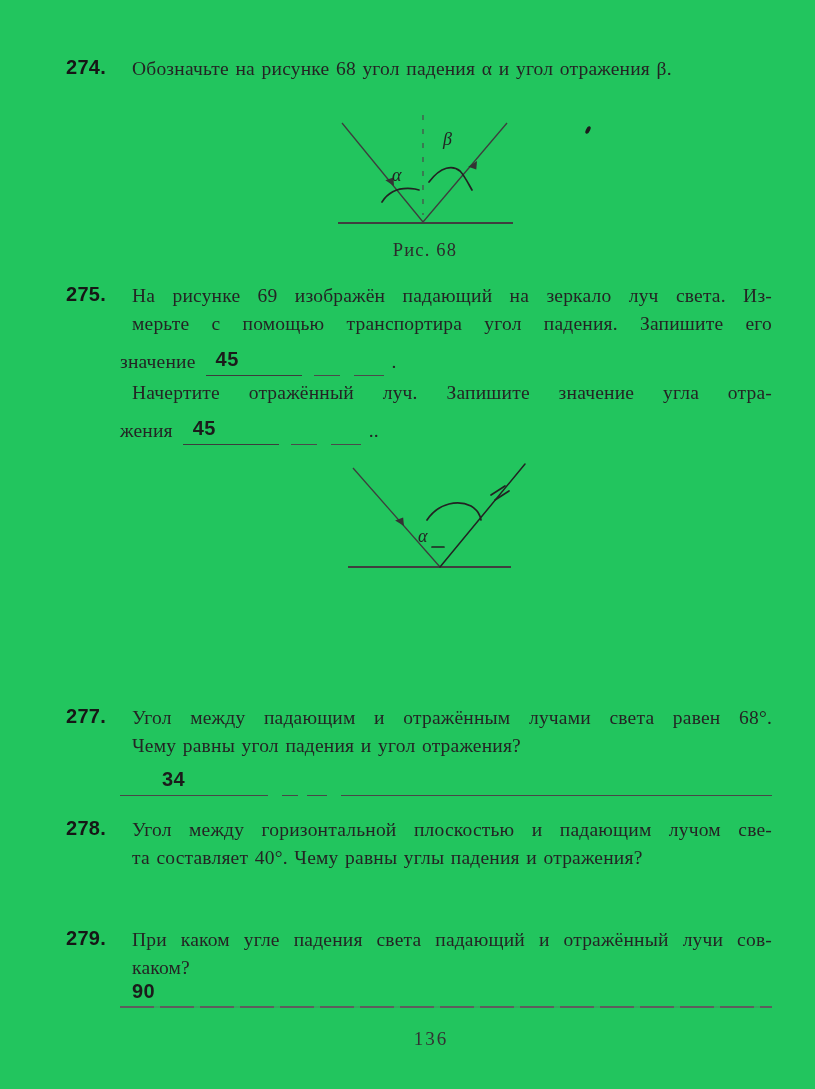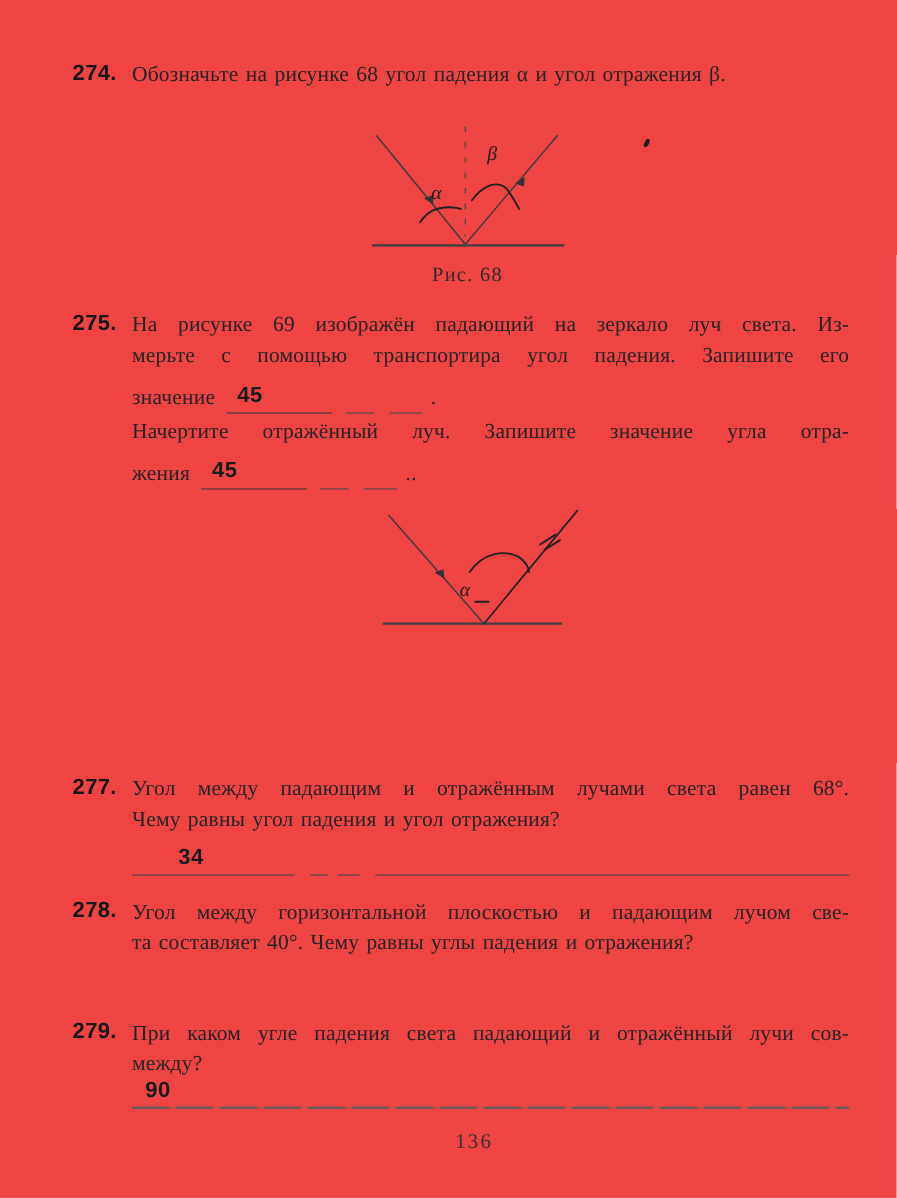--- a/index.html
+++ b/index.html
@@ -1,32 +1,32 @@
 <!DOCTYPE html>
 <html><head>
 <meta charset="utf-8">
 <style>
   html,body{margin:0;padding:0;background:#e8e8e8;}
   .page{
     position:relative;width:815px;height:1089px;margin:0 auto;
-    background:#ef4444;color:#242424;overflow:hidden;
+    background:#22c55e;color:#242424;overflow:hidden;
     font-family:"Liberation Serif", serif;
   }
   .problem{position:absolute;left:0;width:815px;}
   .pnum{
     position:absolute;left:66px;top:1px;width:54px;
     font-family:"Liberation Sans", sans-serif;font-weight:700;font-size:20px;
     color:#161616;letter-spacing:0.3px;
   }
   .ptext{
     margin-left:120px;width:652px;
     font-size:19.5px;line-height:28px;letter-spacing:0.2px;word-spacing:1.5px;
     text-align:justify;color:#242424;
   }
-  .line{text-align:left;}
+  .line{text-align:left;margin-left:12px;}
   .line.stretch{text-align:justify;text-align-last:justify;}
   
   .fill-row{display:flex;align-items:flex-end;margin-top:7px;margin-bottom:3px;}
   .ans-slot{
     display:inline-block;min-width:80px;margin-left:10px;padding:0 6px 1px 10px;
     border-bottom:1.6px solid #3c3c3c;
   }
   .hand{
     font-family:"Liberation Sans", sans-serif;font-weight:700;font-size:20px;
     color:#1b1b1b;letter-spacing:0.5px;
@@ -159,21 +159,21 @@
     <div class="ptext">
       <div class="line stretch">Угол между горизонтальной плоскостью и падающим лучом све-</div>
       <div class="line">та составляет 40°. Чему равны углы падения и отражения?</div>
     </div>
   </section>
 
   <section class="problem" style="top:926px;height:90px">
     <span class="pnum">279.</span>
     <div class="ptext">
       <div class="line stretch">При каком угле падения света падающий и отражённый лучи сов-</div>
-      <div class="line">между?</div>
+      <div class="line">каком?</div>
     </div>
     <div class="answer-area" style="top:48px">
       <span class="hand" style="left:12px">90</span>
       <div class="rule-dashed"></div>
     </div>
   </section>
 
   <div class="page-number">136</div>
 </div>
 

